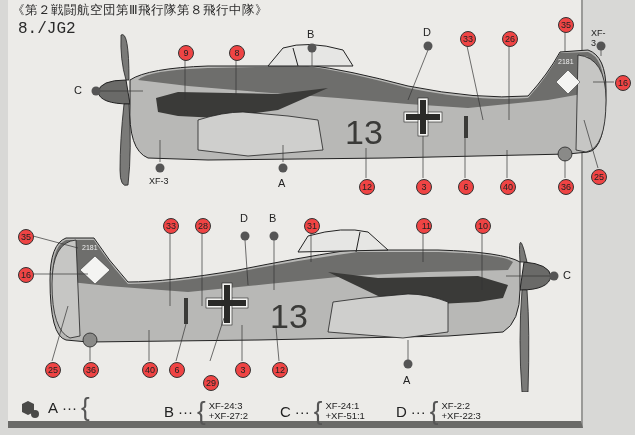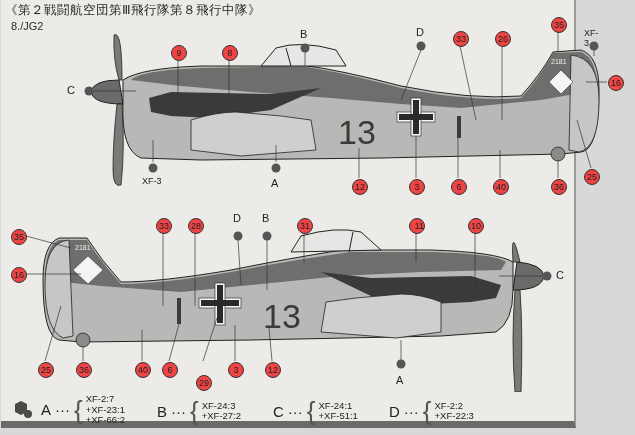--- a/index.html
+++ b/index.html
@@ -1,19 +1,19 @@
 <!DOCTYPE html>
 <html><head>
 <meta charset="utf-8">
 <style>
   html,body{margin:0;padding:0;}
   body{width:635px;height:435px;overflow:hidden;background:#d8d8d6;font-family:"Liberation Sans",sans-serif;}
-  .sheet{position:absolute;left:1px;top:0;width:575px;height:428px;background:#ecebe8;border-right:2px solid #9a9a98;border-bottom:7px solid #6a6a68;box-sizing:border-box;}
+  .sheet{position:absolute;left:8px;top:0;width:575px;height:428px;background:#ecebe8;border-right:2px solid #9a9a98;border-bottom:7px solid #6a6a68;box-sizing:border-box;}
   .title{position:absolute;left:4px;top:2px;font-size:12.5px;color:#2a2a2a;letter-spacing:0.5px;}
-  .subtitle{position:absolute;left:10px;top:20px;font-size:11px;color:#2a2a2a;}
+  .subtitle{position:absolute;left:10px;top:20px;font-size:16px;color:#2a2a2a;font-family:Liberation Mono, monospace;}
   svg.plane{position:absolute;left:0;top:0;}
   .lbl{position:absolute;font-size:11px;color:#222;}
   .num{position:absolute;width:14px;height:14px;border:1px solid #333;border-radius:50%;font-size:9px;line-height:14px;text-align:center;color:#222;background:#ef4444;}
   .legend{position:absolute;left:0;top:392px;width:633px;height:36px;}
   .leg-item{position:absolute;display:flex;align-items:center;}
   .leg-key{font-size:15px;color:#222;margin-right:4px;}
   .leg-brace{font-size:26px;color:#555;line-height:26px;margin-right:3px;font-weight:100;}
   .leg-list{font-size:9.5px;color:#222;line-height:10.5px;}
 </style>
 </head>
@@ -198,25 +198,20 @@
 
   <div class="legend">
     <svg style="position:absolute;left:10px;top:8px;" width="22" height="20">
       <polygon points="4,4 10,1 16,4 16,12 10,15 4,12" fill="#4a4a48"></polygon>
       <circle cx="17" cy="14" r="4" fill="#4a4a48"></circle>
     </svg>
     <div class="leg-item" style="left:40px;top:2px;">
       <span class="leg-key">A</span>
         <span class="leg-key">···</span>
       <span class="leg-brace">{</span>
-      <div class="leg-list">
-        <div>XF-2:7</div>
-        <div>+XF-23:1</div>
-        <div>+XF-66:2</div>
-      </div>
     </div>
     <div class="leg-item" style="left:156px;top:6px;">
       <span class="leg-key">B</span>
         <span class="leg-key">···</span>
       <span class="leg-brace">{</span>
       <div class="leg-list">
         <div>XF-24:3</div>
         <div>+XF-27:2</div>
       </div>
     </div>

